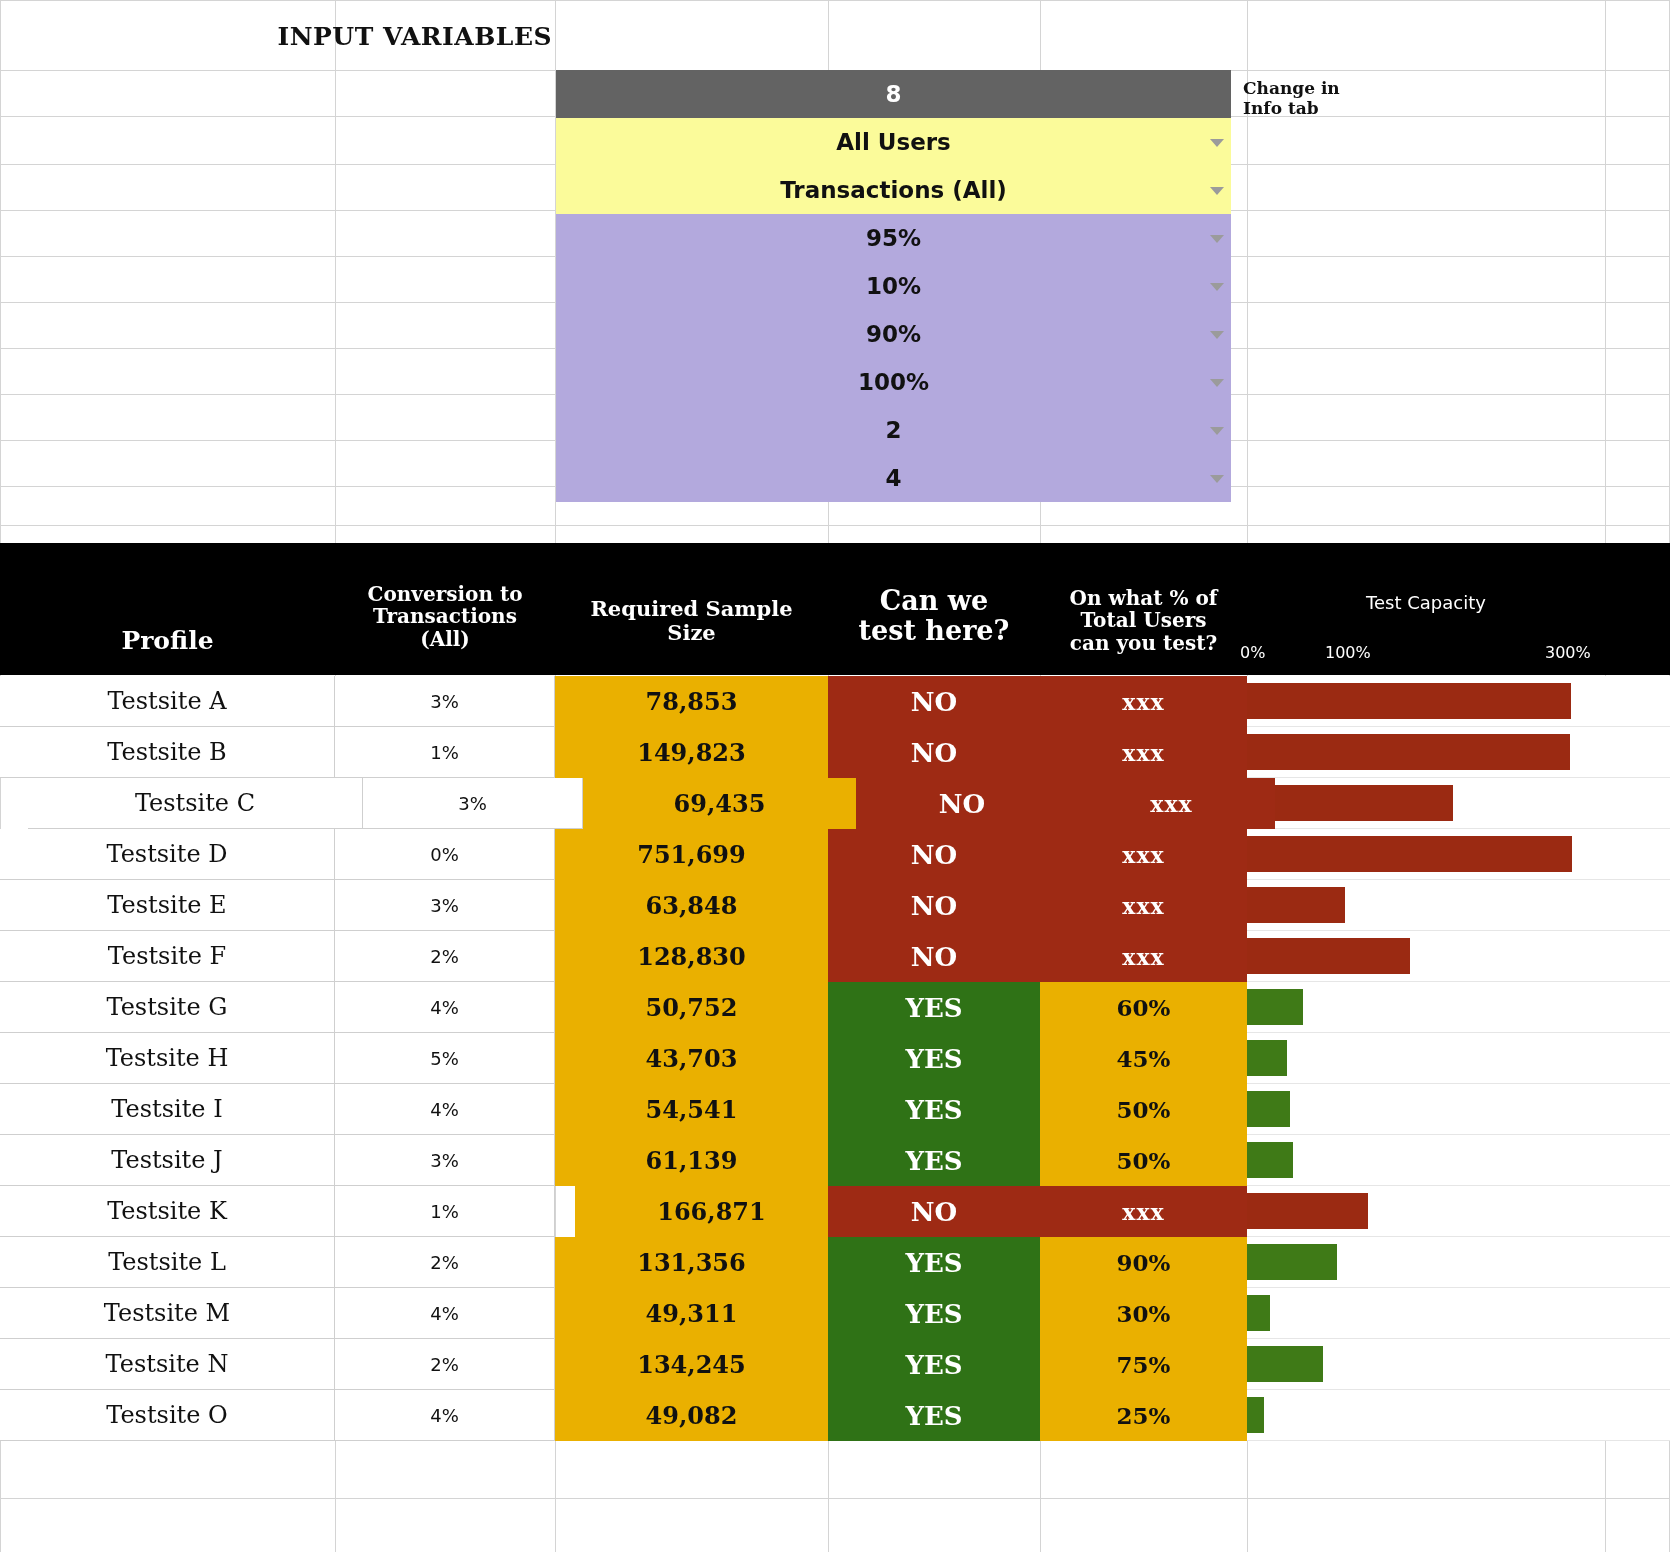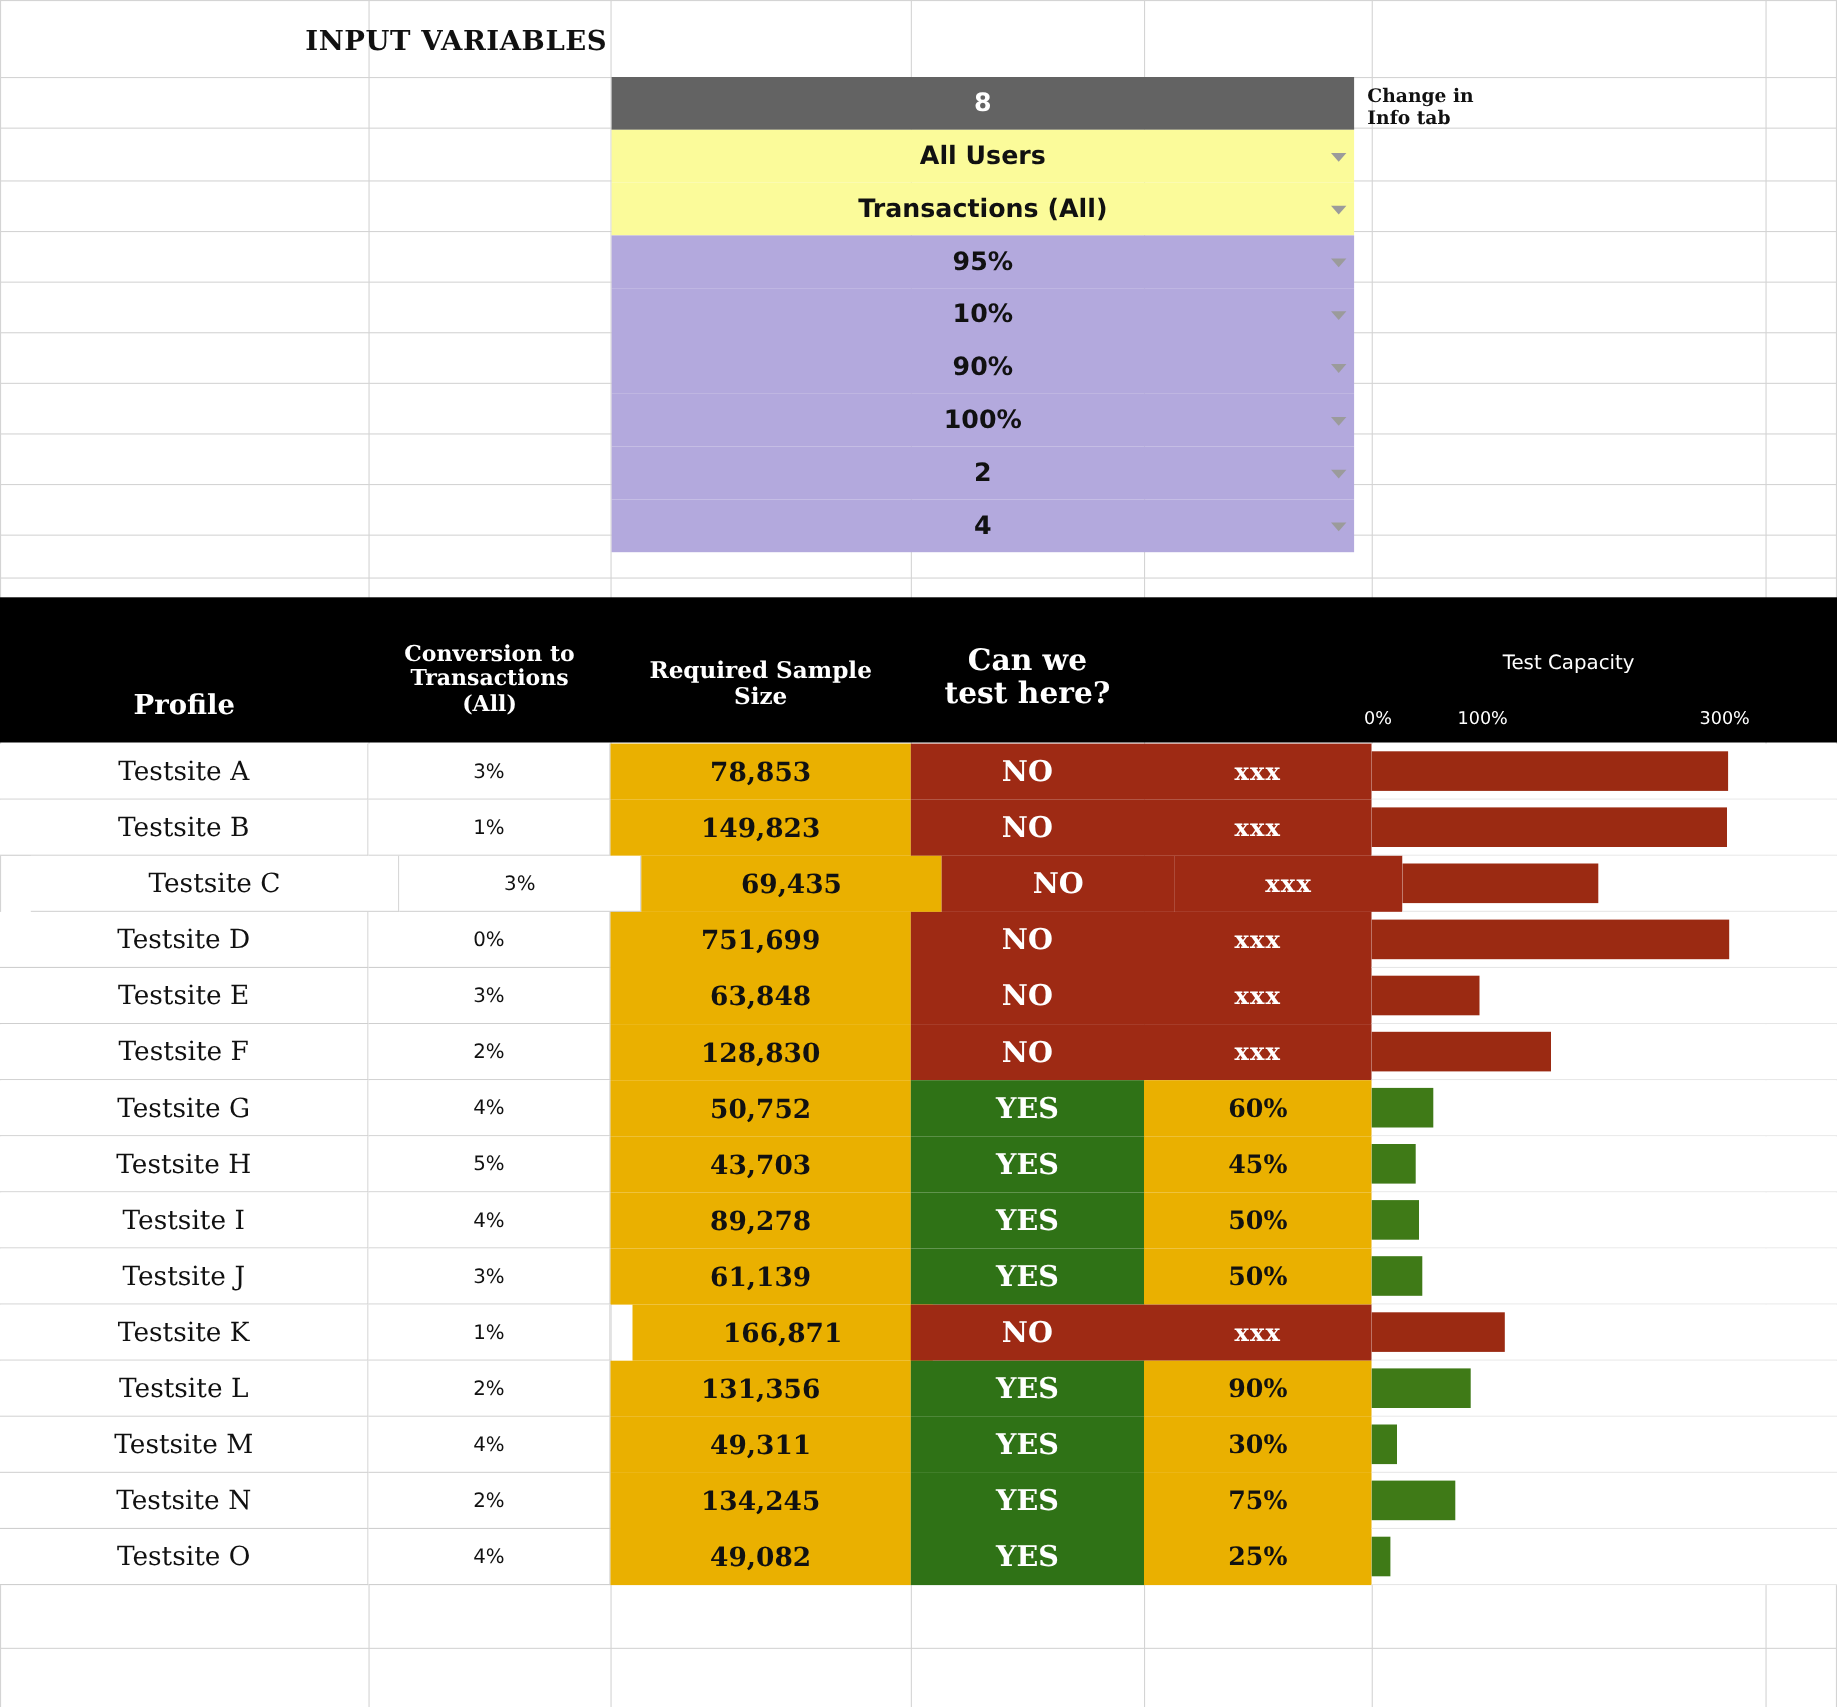--- a/index.html
+++ b/index.html
@@ -302,20 +302,21 @@
         </div>
       </div>
   </div>
   <div class="note-change">Change in Info tab</div>
 
   <div class="tbl-header">
     <div class="th th-profile">Profile</div>
     <div class="th th-conv">Conversion to<br>Transactions<br>(All)</div>
     <div class="th th-sample">Required Sample<br>Size</div>
     <div class="th th-cantest">Can we<br>test here?</div>
+    <div class="th th-pct">On what % of<br>Total Users<br>can you test?</div>
     <div class="th th-cap">Test Capacity</div>
     <div class="axis-lab ax-0">0%</div>
     <div class="axis-lab ax-100">100%</div>
     <div class="axis-lab ax-300">300%</div>
   </div>
 
   <div id="rows-layer">
       <div class="row" style="top: 676px; height: 51px;">
         <div class="cell c-profile" style="height: 51px;">Testsite A</div>
         <div class="cell c-conv" style="height: 51px;">3%</div>
@@ -392,21 +393,21 @@
         <div class="cell c-sample" style="height: 51px;">43,703</div>
         <div class="cell c-cantest yes-bg" style="height: 51px;">YES</div>
         <div class="cell c-pct pct-yes" style="height: 51px;">45%</div>
         <div class="cell c-chart" style="height: 51px;">
           <div class="bar bar-yes" style="width: 40.25px;"></div>
         </div>
       </div>
       <div class="row" style="top: 1084px; height: 51px;">
         <div class="cell c-profile" style="height: 51px;">Testsite I</div>
         <div class="cell c-conv" style="height: 51px;">4%</div>
-        <div class="cell c-sample" style="height: 51px;">89,278</div>
+        <div class="cell c-sample" style="height: 51px;">54,541</div>
         <div class="cell c-cantest yes-bg" style="height: 51px;">YES</div>
         <div class="cell c-pct pct-yes" style="height: 51px;">50%</div>
         <div class="cell c-chart" style="height: 51px;">
           <div class="bar bar-yes" style="width: 42.55px;"></div>
         </div>
       </div>
       <div class="row" style="top: 1135px; height: 51px;">
         <div class="cell c-profile" style="height: 51px;">Testsite J</div>
         <div class="cell c-conv" style="height: 51px;">3%</div>
         <div class="cell c-sample" style="height: 51px;">61,139</div>

